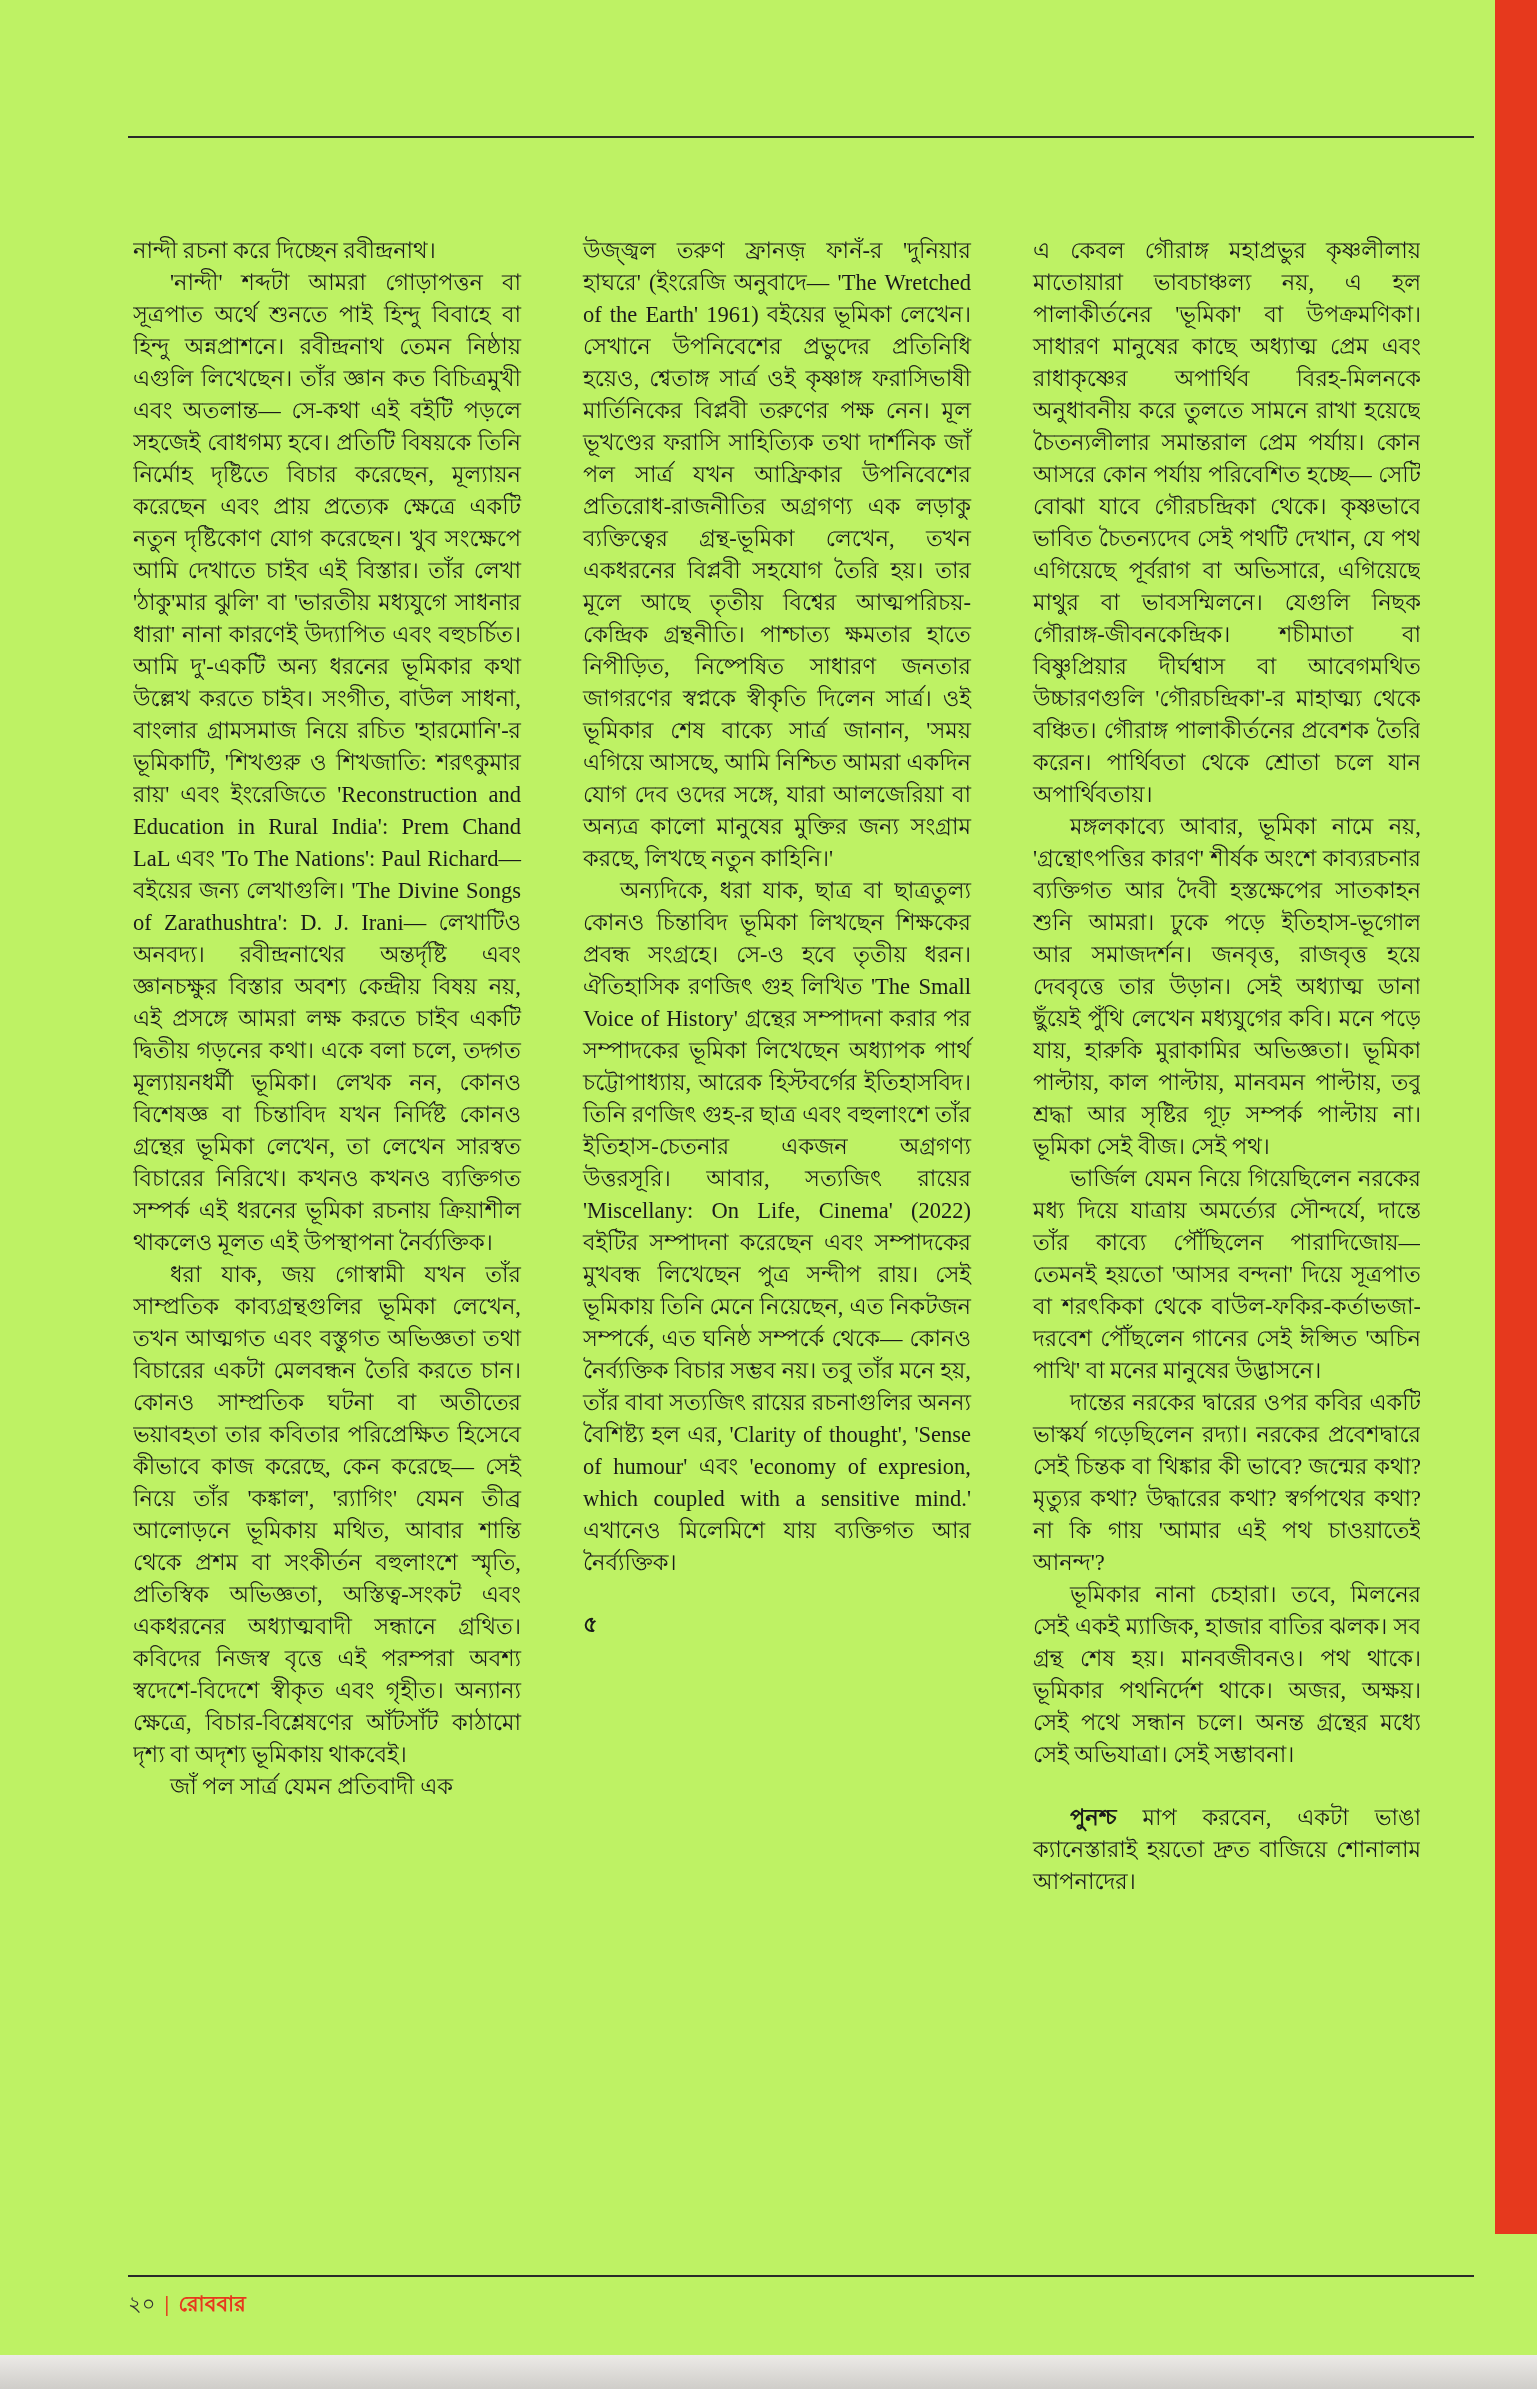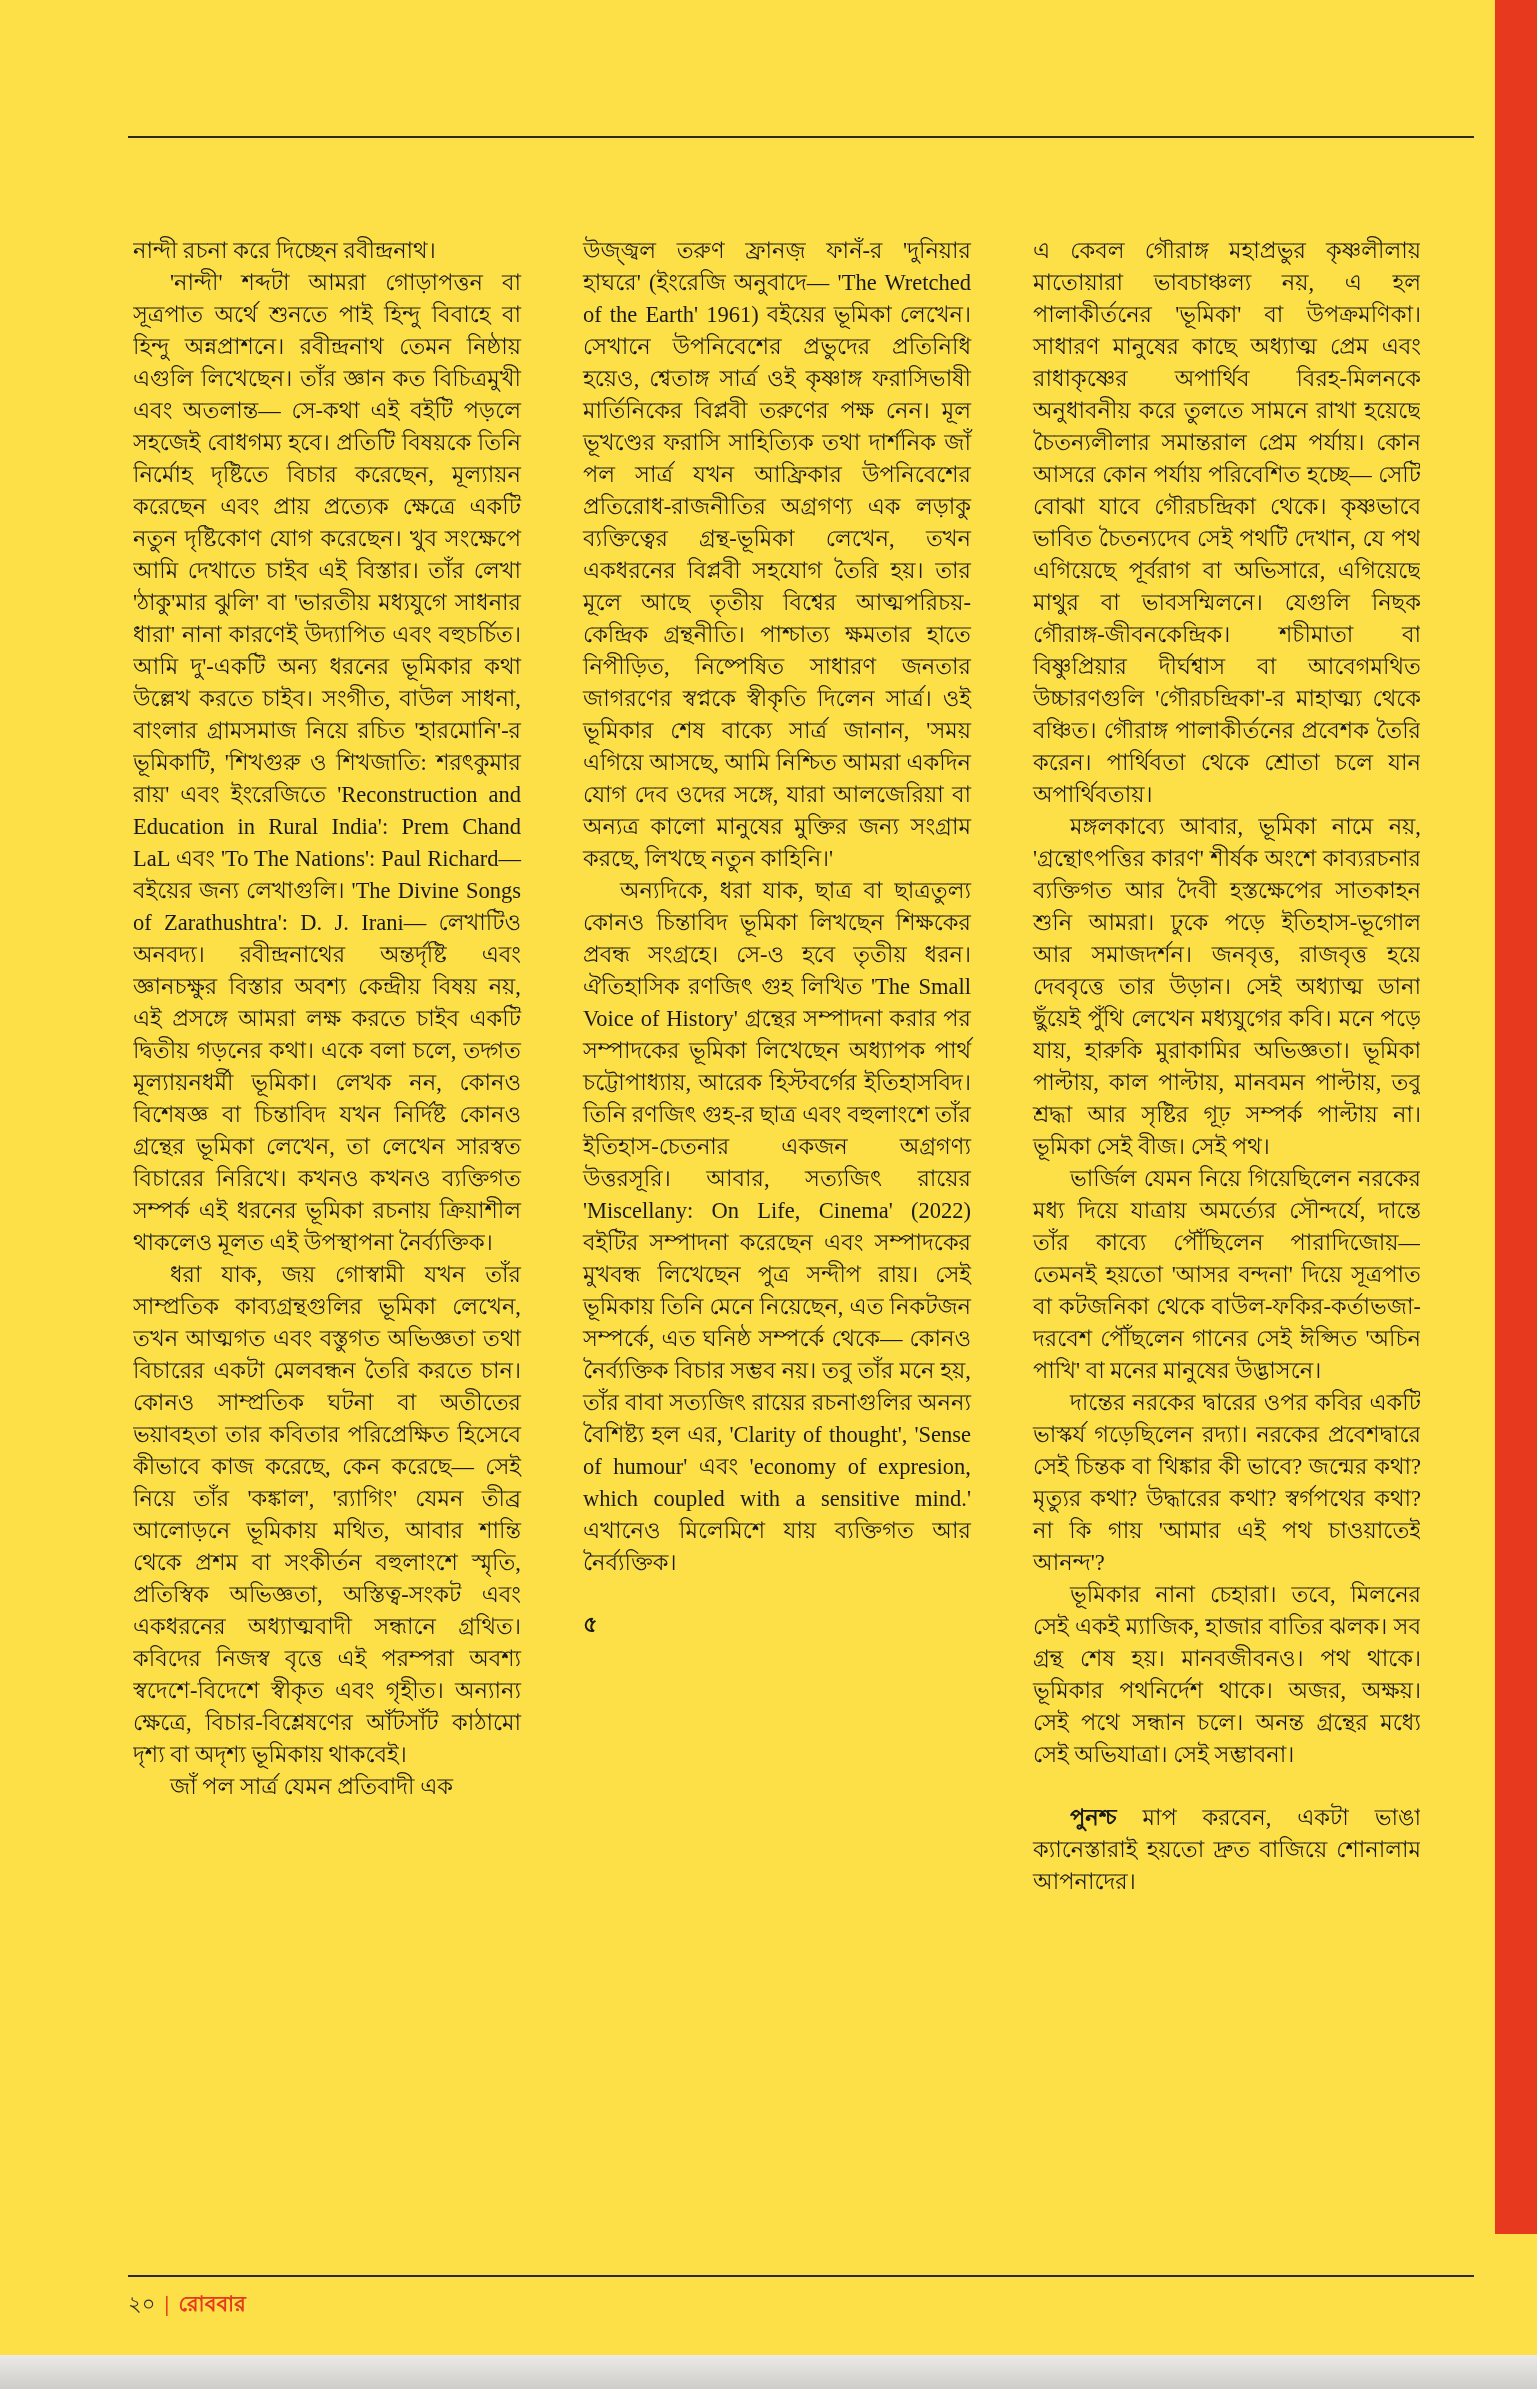--- a/index.html
+++ b/index.html
@@ -8,21 +8,21 @@
     width: 1538px;
     height: 2389px;
     position: relative;
     background: #efeeec;
     font-family: "Liberation Serif", "DejaVu Serif", serif;
   }
   .sheet {
     position: absolute;
     left: 0; top: 0;
     width: 1538px; height: 2389px;
-    background: #fde047;
+    background: #bef264;
     overflow: hidden;
   }
   .bottom-edge {
     position: absolute;
     left: 0; bottom: 0;
     width: 100%; height: 34px;
     background: linear-gradient(#eceae7, #cfcdc9);
   }
   .red-bar {
     position: absolute;
@@ -109,21 +109,21 @@
 
     <div class="col">
       <p class="noindent">উজ্জ্বল তরুণ ফ্রানজ় ফানঁ-র 'দুনিয়ার হাঘরে' (ইংরেজি অনুবাদে— 'The Wretched of the Earth' 1961) বইয়ের ভূমিকা লেখেন। সেখানে উপনিবেশের প্রভুদের প্রতিনিধি হয়েও, শ্বেতাঙ্গ সার্ত্র ওই কৃষ্ণাঙ্গ ফরাসিভাষী মার্তিনিকের বিপ্লবী তরুণের পক্ষ নেন। মূল ভূখণ্ডের ফরাসি সাহিত্যিক তথা দার্শনিক জাঁ পল সার্ত্র যখন আফ্রিকার উপনিবেশের প্রতিরোধ-রাজনীতির অগ্রগণ্য এক লড়াকু ব্যক্তিত্বের গ্রন্থ-ভূমিকা লেখেন, তখন একধরনের বিপ্লবী সহযোগ তৈরি হয়। তার মূলে আছে তৃতীয় বিশ্বের আত্মপরিচয়-কেন্দ্রিক গ্রন্থনীতি। পাশ্চাত্য ক্ষমতার হাতে নিপীড়িত, নিষ্পেষিত সাধারণ জনতার জাগরণের স্বপ্নকে স্বীকৃতি দিলেন সার্ত্র। ওই ভূমিকার শেষ বাক্যে সার্ত্র জানান, 'সময় এগিয়ে আসছে, আমি নিশ্চিত আমরা একদিন যোগ দেব ওদের সঙ্গে, যারা আলজেরিয়া বা অন্যত্র কালো মানুষের মুক্তির জন্য সংগ্রাম করছে, লিখছে নতুন কাহিনি।'</p>
       <p>অন্যদিকে, ধরা যাক, ছাত্র বা ছাত্রতুল্য কোনও চিন্তাবিদ ভূমিকা লিখছেন শিক্ষকের প্রবন্ধ সংগ্রহে। সে-ও হবে তৃতীয় ধরন। ঐতিহাসিক রণজিৎ গুহ লিখিত 'The Small Voice of History' গ্রন্থের সম্পাদনা করার পর সম্পাদকের ভূমিকা লিখেছেন অধ্যাপক পার্থ চট্টোপাধ্যায়, আরেক হিস্টবর্গের ইতিহাসবিদ। তিনি রণজিৎ গুহ-র ছাত্র এবং বহুলাংশে তাঁর ইতিহাস-চেতনার একজন অগ্রগণ্য উত্তরসূরি। আবার, সত্যজিৎ রায়ের 'Miscellany: On Life, Cinema' (2022) বইটির সম্পাদনা করেছেন এবং সম্পাদকের মুখবন্ধ লিখেছেন পুত্র সন্দীপ রায়। সেই ভূমিকায় তিনি মেনে নিয়েছেন, এত নিকটজন সম্পর্কে, এত ঘনিষ্ঠ সম্পর্কে থেকে— কোনও নৈর্ব্যক্তিক বিচার সম্ভব নয়। তবু তাঁর মনে হয়, তাঁর বাবা সত্যজিৎ রায়ের রচনাগুলির অনন্য বৈশিষ্ট্য হল এর, 'Clarity of thought', 'Sense of humour' এবং 'economy of expresion, which coupled with a sensitive mind.' এখানেও মিলেমিশে যায় ব্যক্তিগত আর নৈর্ব্যক্তিক।</p>
       <p class="section-num">৫</p>
     </div>
 
     <div class="col">
       <p class="noindent">এ কেবল গৌরাঙ্গ মহাপ্রভুর কৃষ্ণলীলায় মাতোয়ারা ভাবচাঞ্চল্য নয়, এ হল পালাকীর্তনের 'ভূমিকা' বা উপক্রমণিকা। সাধারণ মানুষের কাছে অধ্যাত্ম প্রেম এবং রাধাকৃষ্ণের অপার্থিব বিরহ-মিলনকে অনুধাবনীয় করে তুলতে সামনে রাখা হয়েছে চৈতন্যলীলার সমান্তরাল প্রেম পর্যায়। কোন আসরে কোন পর্যায় পরিবেশিত হচ্ছে— সেটি বোঝা যাবে গৌরচন্দ্রিকা থেকে। কৃষ্ণভাবে ভাবিত চৈতন্যদেব সেই পথটি দেখান, যে পথ এগিয়েছে পূর্বরাগ বা অভিসারে, এগিয়েছে মাথুর বা ভাবসম্মিলনে। যেগুলি নিছক গৌরাঙ্গ-জীবনকেন্দ্রিক। শচীমাতা বা বিষ্ণুপ্রিয়ার দীর্ঘশ্বাস বা আবেগমথিত উচ্চারণগুলি 'গৌরচন্দ্রিকা'-র মাহাত্ম্য থেকে বঞ্চিত। গৌরাঙ্গ পালাকীর্তনের প্রবেশক তৈরি করেন। পার্থিবতা থেকে শ্রোতা চলে যান অপার্থিবতায়।</p>
       <p>মঙ্গলকাব্যে আবার, ভূমিকা নামে নয়, 'গ্রন্থোৎপত্তির কারণ' শীর্ষক অংশে কাব্যরচনার ব্যক্তিগত আর দৈবী হস্তক্ষেপের সাতকাহন শুনি আমরা। ঢুকে পড়ে ইতিহাস-ভূগোল আর সমাজদর্শন। জনবৃত্ত, রাজবৃত্ত হয়ে দেববৃত্তে তার উড়ান। সেই অধ্যাত্ম ডানা ছুঁয়েই পুঁথি লেখেন মধ্যযুগের কবি। মনে পড়ে যায়, হারুকি মুরাকামির অভিজ্ঞতা। ভূমিকা পাল্টায়, কাল পাল্টায়, মানবমন পাল্টায়, তবু শ্রদ্ধা আর সৃষ্টির গূঢ় সম্পর্ক পাল্টায় না। ভূমিকা সেই বীজ। সেই পথ।</p>
-      <p>ভার্জিল যেমন নিয়ে গিয়েছিলেন নরকের মধ্য দিয়ে যাত্রায় অমর্ত্যের সৌন্দর্যে, দান্তে তাঁর কাব্যে পৌঁছিলেন পারাদিজোয়— তেমনই হয়তো 'আসর বন্দনা' দিয়ে সূত্রপাত বা কটজনিকা থেকে বাউল-ফকির-কর্তাভজা-দরবেশ পৌঁছলেন গানের সেই ঈপ্সিত 'অচিন পাখি' বা মনের মানুষের উদ্ভাসনে।</p>
+      <p>ভার্জিল যেমন নিয়ে গিয়েছিলেন নরকের মধ্য দিয়ে যাত্রায় অমর্ত্যের সৌন্দর্যে, দান্তে তাঁর কাব্যে পৌঁছিলেন পারাদিজোয়— তেমনই হয়তো 'আসর বন্দনা' দিয়ে সূত্রপাত বা শরৎকিকা থেকে বাউল-ফকির-কর্তাভজা-দরবেশ পৌঁছলেন গানের সেই ঈপ্সিত 'অচিন পাখি' বা মনের মানুষের উদ্ভাসনে।</p>
       <p>দান্তের নরকের দ্বারের ওপর কবির একটি ভাস্কর্য গড়েছিলেন রদ্যা। নরকের প্রবেশদ্বারে সেই চিন্তক বা থিঙ্কার কী ভাবে? জন্মের কথা? মৃত্যুর কথা? উদ্ধারের কথা? স্বর্গপথের কথা? না কি গায় 'আমার এই পথ চাওয়াতেই আনন্দ'?</p>
       <p>ভূমিকার নানা চেহারা। তবে, মিলনের সেই একই ম্যাজিক, হাজার বাতির ঝলক। সব গ্রন্থ শেষ হয়। মানবজীবনও। পথ থাকে। ভূমিকার পথনির্দেশ থাকে। অজর, অক্ষয়। সেই পথে সন্ধান চলে। অনন্ত গ্রন্থের মধ্যে সেই অভিযাত্রা। সেই সম্ভাবনা।</p>
       <p class="postscript"><span class="ps-lead">পুনশ্চ</span><span> মাপ করবেন, একটা ভাঙা ক্যানেস্তারাই হয়তো দ্রুত বাজিয়ে শোনালাম আপনাদের।</span></p>
     </div>
 
   </div>
 
   <div class="footer-rule"></div>
 
   <div class="folio">

